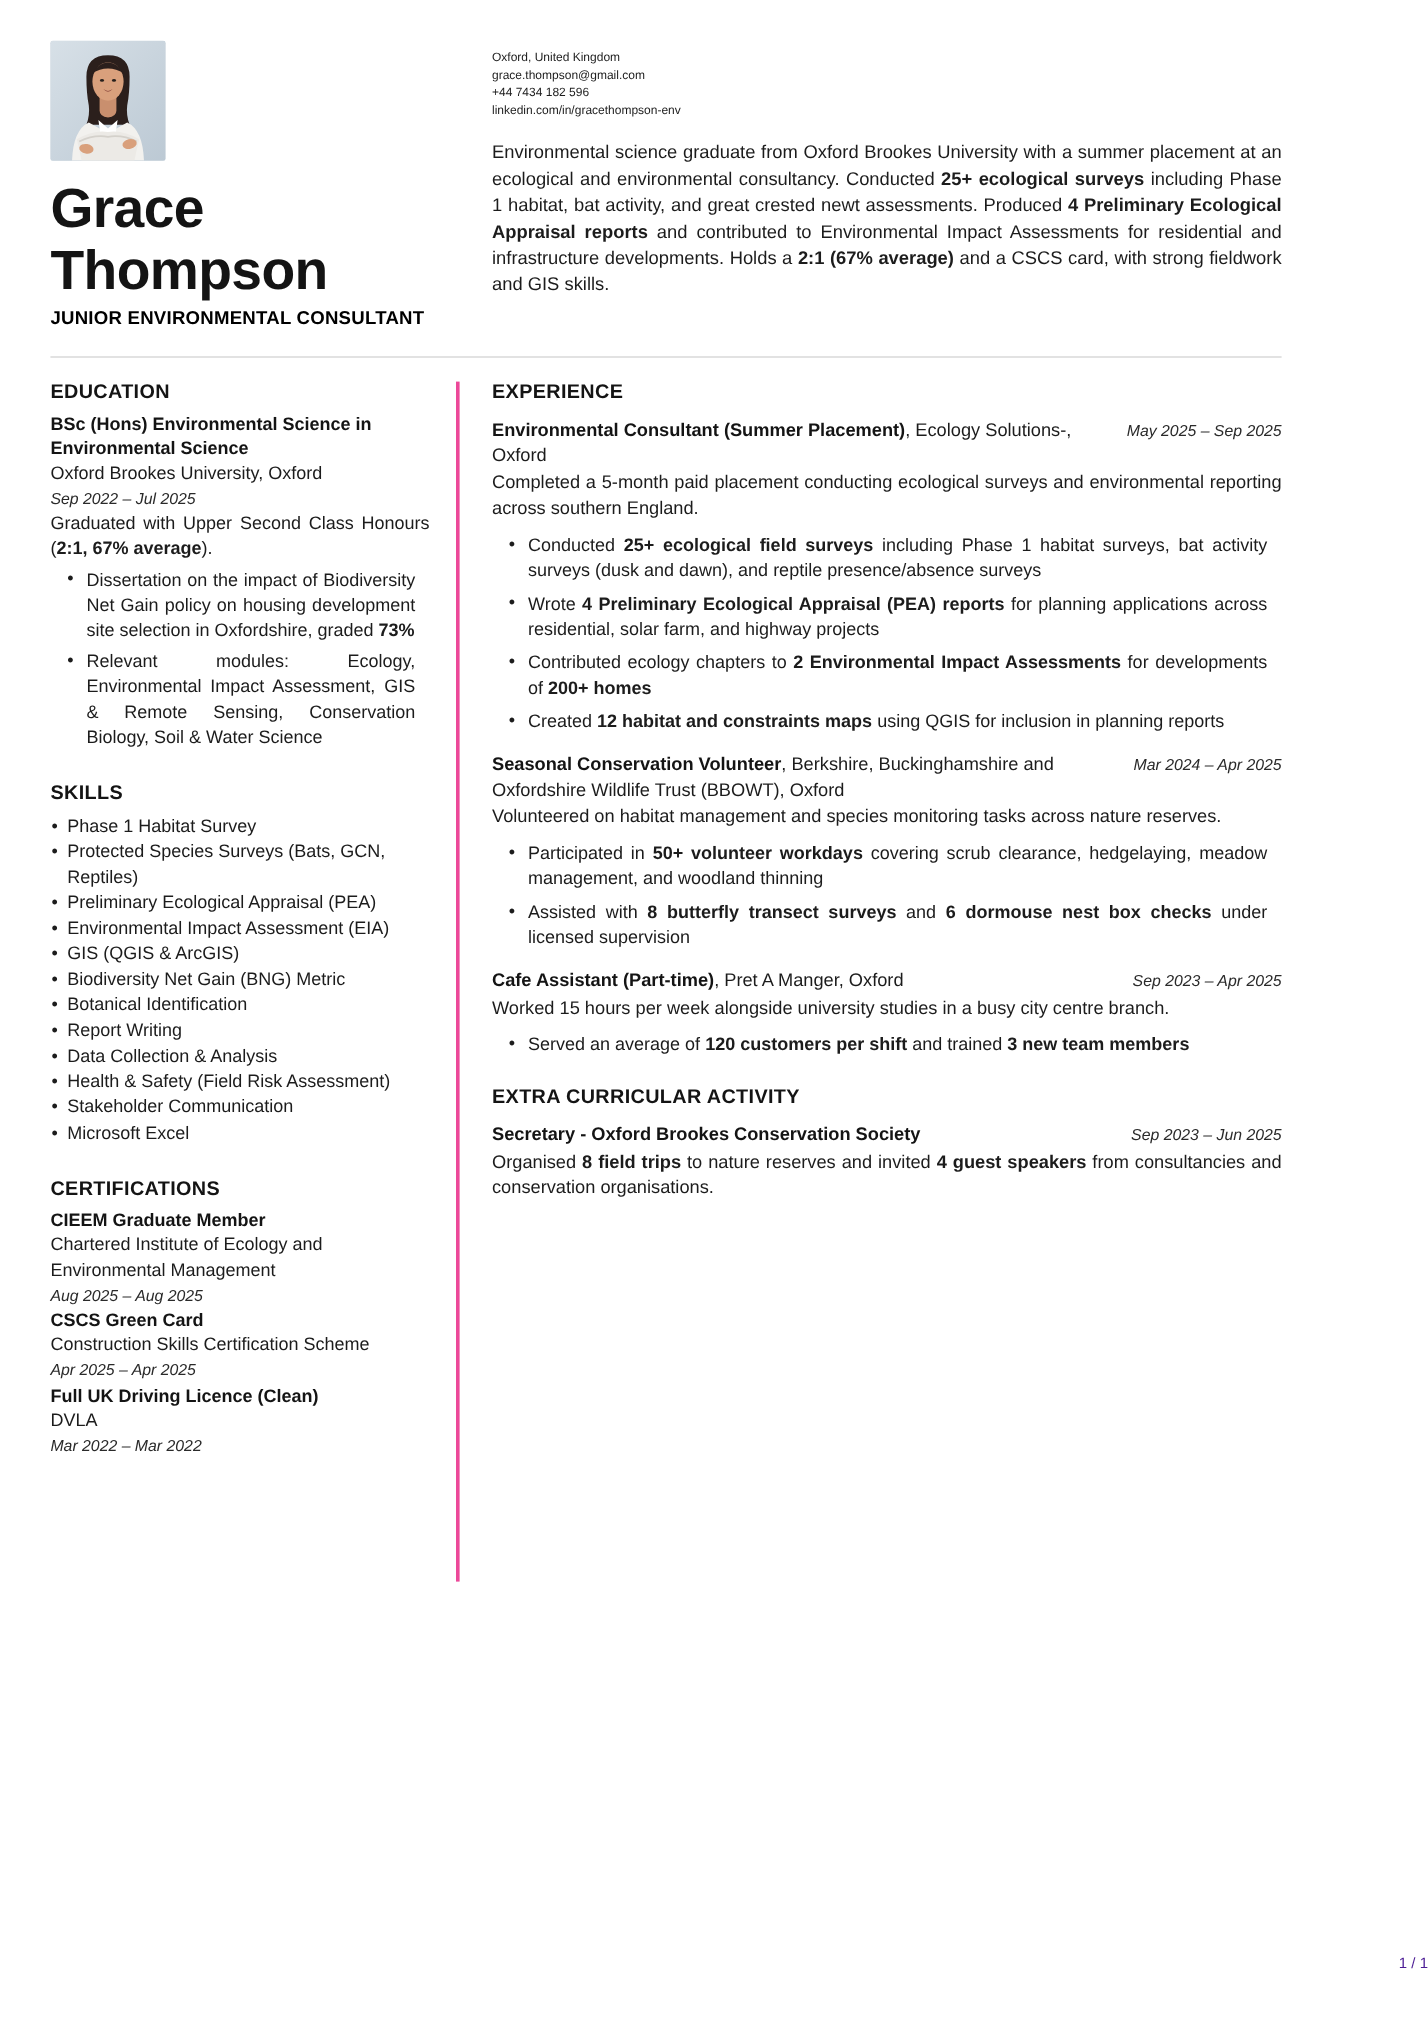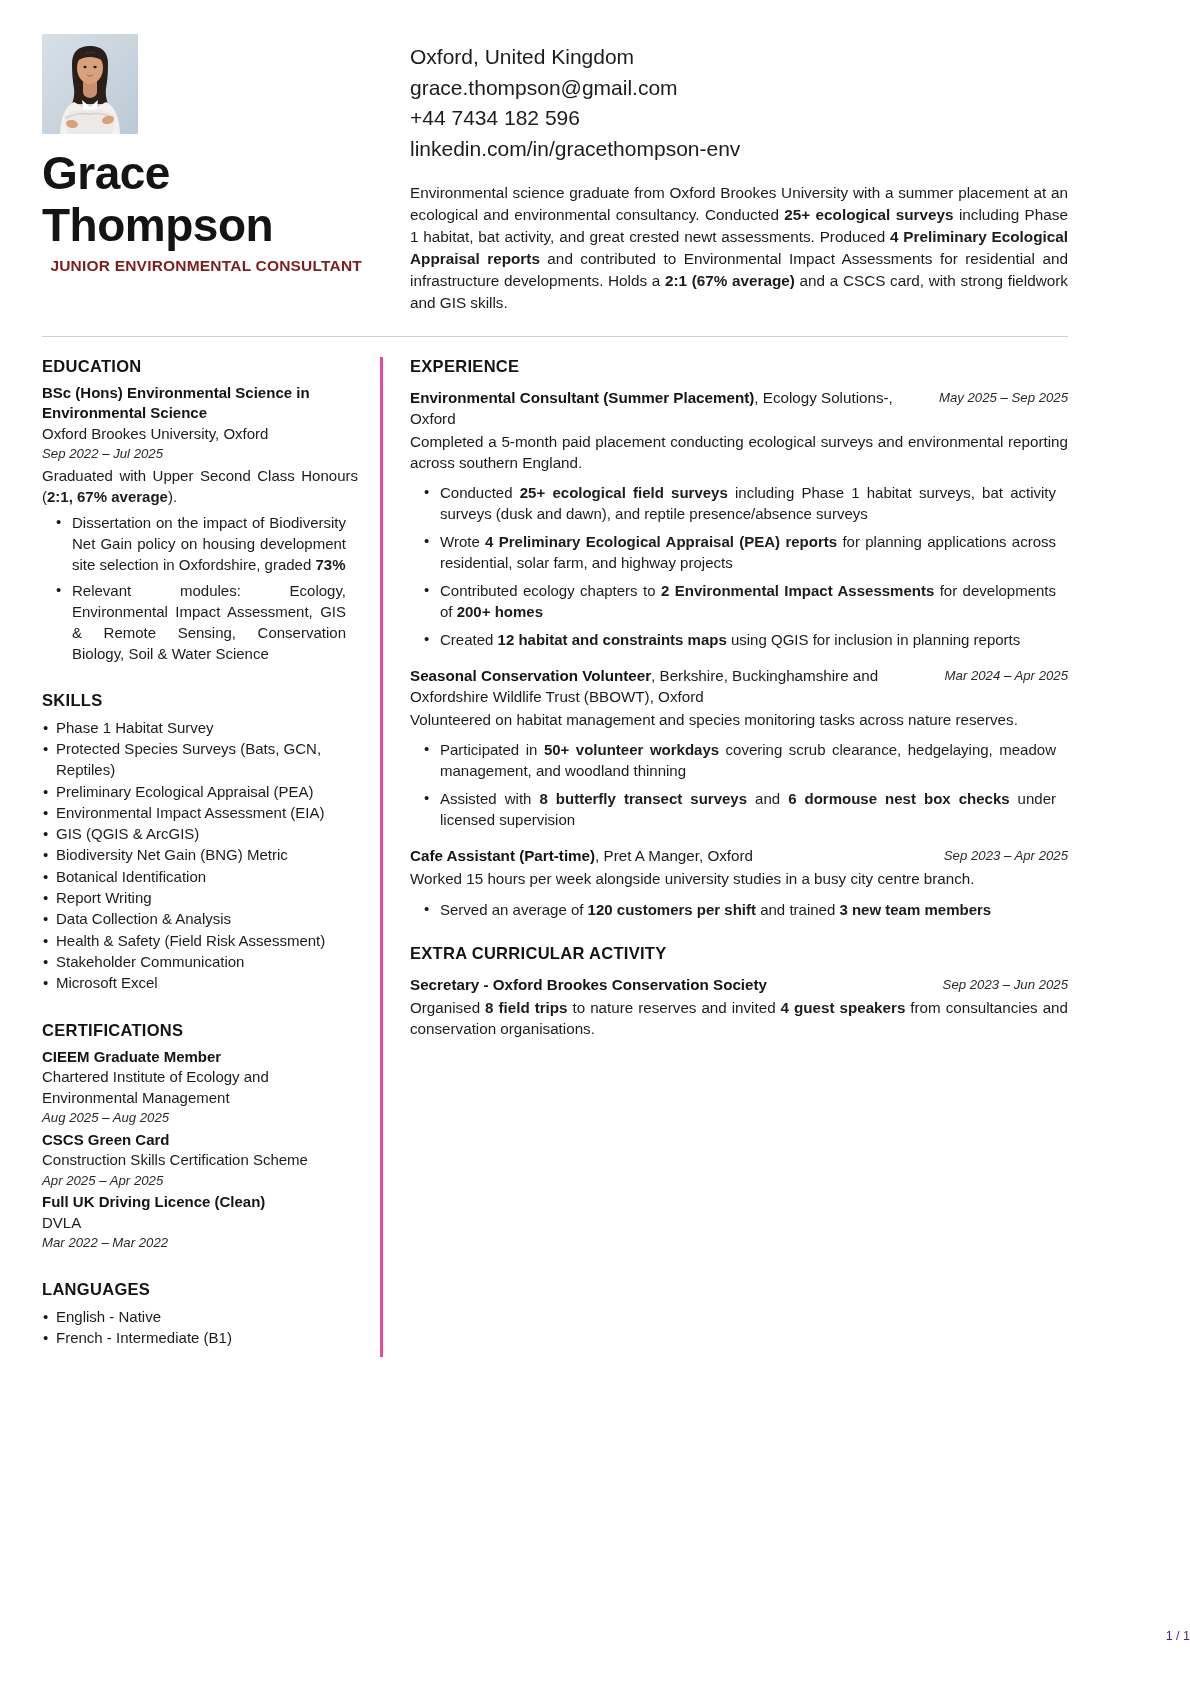--- a/index.html
+++ b/index.html
@@ -54,31 +54,30 @@
     font-weight: 700;
     letter-spacing: -0.5px;
     margin-top: 14px;
     color: #141414;
   }
   .title {
     font-size: 15.5px;
     font-weight: 700;
     letter-spacing: 0.2px;
     margin-top: 6px;
-    color: #7f1d1d;
-    text-align: right;
+    color: #000000;
   }
 
   .header-right {
     flex: 1;
     padding-left: 38px;
     padding-top: 8px;
   }
   .contact-line {
-    font-size: 21px;
+    font-size: 10px;
     line-height: 1.46;
     color: #1c1c1c;
   }
   .summary {
     margin-top: 17px;
     font-size: 15.3px;
     line-height: 1.44;
     text-align: justify;
     color: #1c1c1c;
   }
@@ -343,27 +342,20 @@
               <div class="entry-date">Apr 2025 – Apr 2025</div>
             </div>
               <div class="entry">
               <div class="entry-title">Full UK Driving Licence (Clean)</div>
               <div class="entry-sub">DVLA</div>
               <div class="entry-date">Mar 2022 – Mar 2022</div>
             </div>
             </div>
         </div>
 
-        <div class="section">
-          <div class="section-head">LANGUAGES</div>
-          <ul class="plain">
-              <li>English - Native</li>
-              <li>French - Intermediate (B1)</li>
-            </ul>
-        </div>
 
       </div>
 
       <div class="col-right">
 
         <div class="section right">
           <div class="section-head right">EXPERIENCE</div>
           <div>
               <div class="job">
               <div class="job-head">

